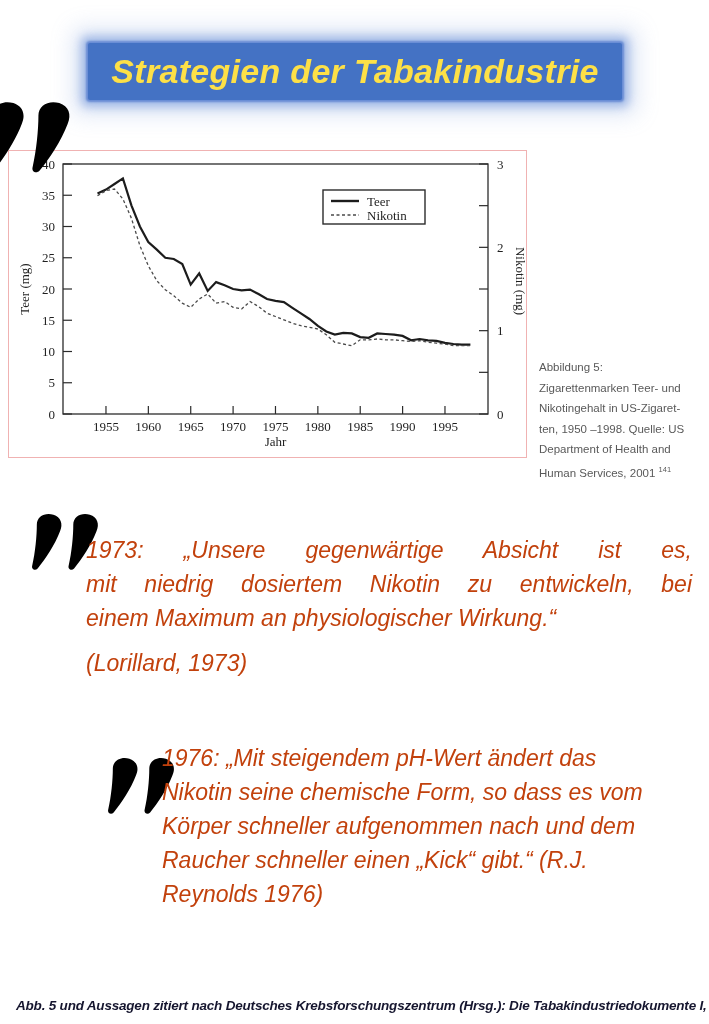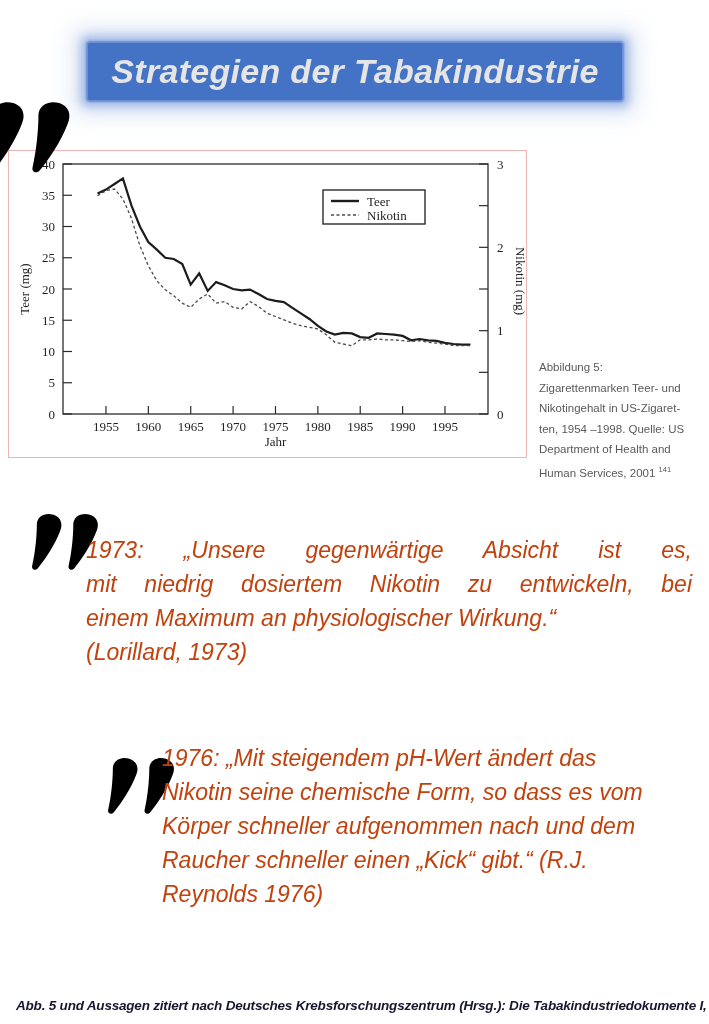--- a/index.html
+++ b/index.html
@@ -11,21 +11,21 @@
   
   .title-banner {
     position:absolute; left:88px; top:43px; width:534px; height:57px;
     background:var(--accent-blue,#4472c4); border-radius:2px;
     display:flex; align-items:center; justify-content:center;
     box-shadow: 0 0 2px 2px rgba(93,131,208,0.85),
                 0 0 10px 7px rgba(108,146,216,0.55),
                 0 0 22px 15px rgba(135,165,224,0.28);
   }
   .title-banner h1 {
-    margin:0; color:#e5e5e5; font-size:34px; font-weight:bold; font-style:italic;
+    margin:0; color:#fde047; font-size:34px; font-weight:bold; font-style:italic;
     letter-spacing:0.3px; white-space:nowrap;
   }
 
   
   .qmark { position:absolute; }
   .qmark svg { display:block; overflow:visible; }
   #qmark-top    { left:-16px; top:101px; width:88px; z-index:3; }
   #qmark-quote1 { left:30px;  top:513px; width:70px; }
   #qmark-quote2 { left:106px; top:757px; width:70px; }
 
@@ -47,21 +47,21 @@
 
   
   .quote-text {
     position:absolute; font-style:italic; color:#c2410c;
     font-size:23px; line-height:34px;
   }
   #quote1-text { left:86px;  top:533px; width:606px; }
   #quote2-text { left:162px; top:741px; width:548px; }
   .q-line { white-space:nowrap; }
   .q-line.jl { white-space:normal; text-align:justify; text-align-last:justify; }
-  .q-attr { margin-top:0; }
+  .q-attr { margin-top:11px; }
 
   
   .footer {
     position:absolute; left:16px; top:998px; width:692px;
     font-size:13.5px; font-weight:bold; font-style:italic;
     letter-spacing:-0.2px; color:var(--footer-navy,#16162f); white-space:nowrap;
   }
 </style>
 </head>
 <body>
@@ -165,21 +165,21 @@
           <line x1="322" y1="64" x2="350" y2="64" stroke="#4a4a4a" stroke-width="1.3" stroke-dasharray="3 2.5"></line>
           <text x="358" y="68.5">Nikotin</text>
         </g>
       </svg>
   </div>
 
   <div class="fig-caption" id="caption">
       <div>Abbildung 5:</div>
       <div>Zigarettenmarken Teer- und</div>
       <div>Nikotingehalt in US-Zigaret-</div>
-      <div>ten, 1954 –1998. Quelle: US</div>
+      <div>ten, 1950 –1998. Quelle: US</div>
       <div>Department of Health and</div>
       <div>Human Services, 2001 <sup>141</sup></div>
     </div>
 
   <div class="quote-text" id="quote1-text">
       <div class="q-line jl">1973: „Unsere gegenwärtige Absicht ist es,</div>
       <div class="q-line jl">mit niedrig dosiertem Nikotin zu entwickeln, bei</div>
       <div class="q-line">einem Maximum an physiologischer Wirkung.“</div>
       <div class="q-attr">(Lorillard, 1973)</div>
     </div>

